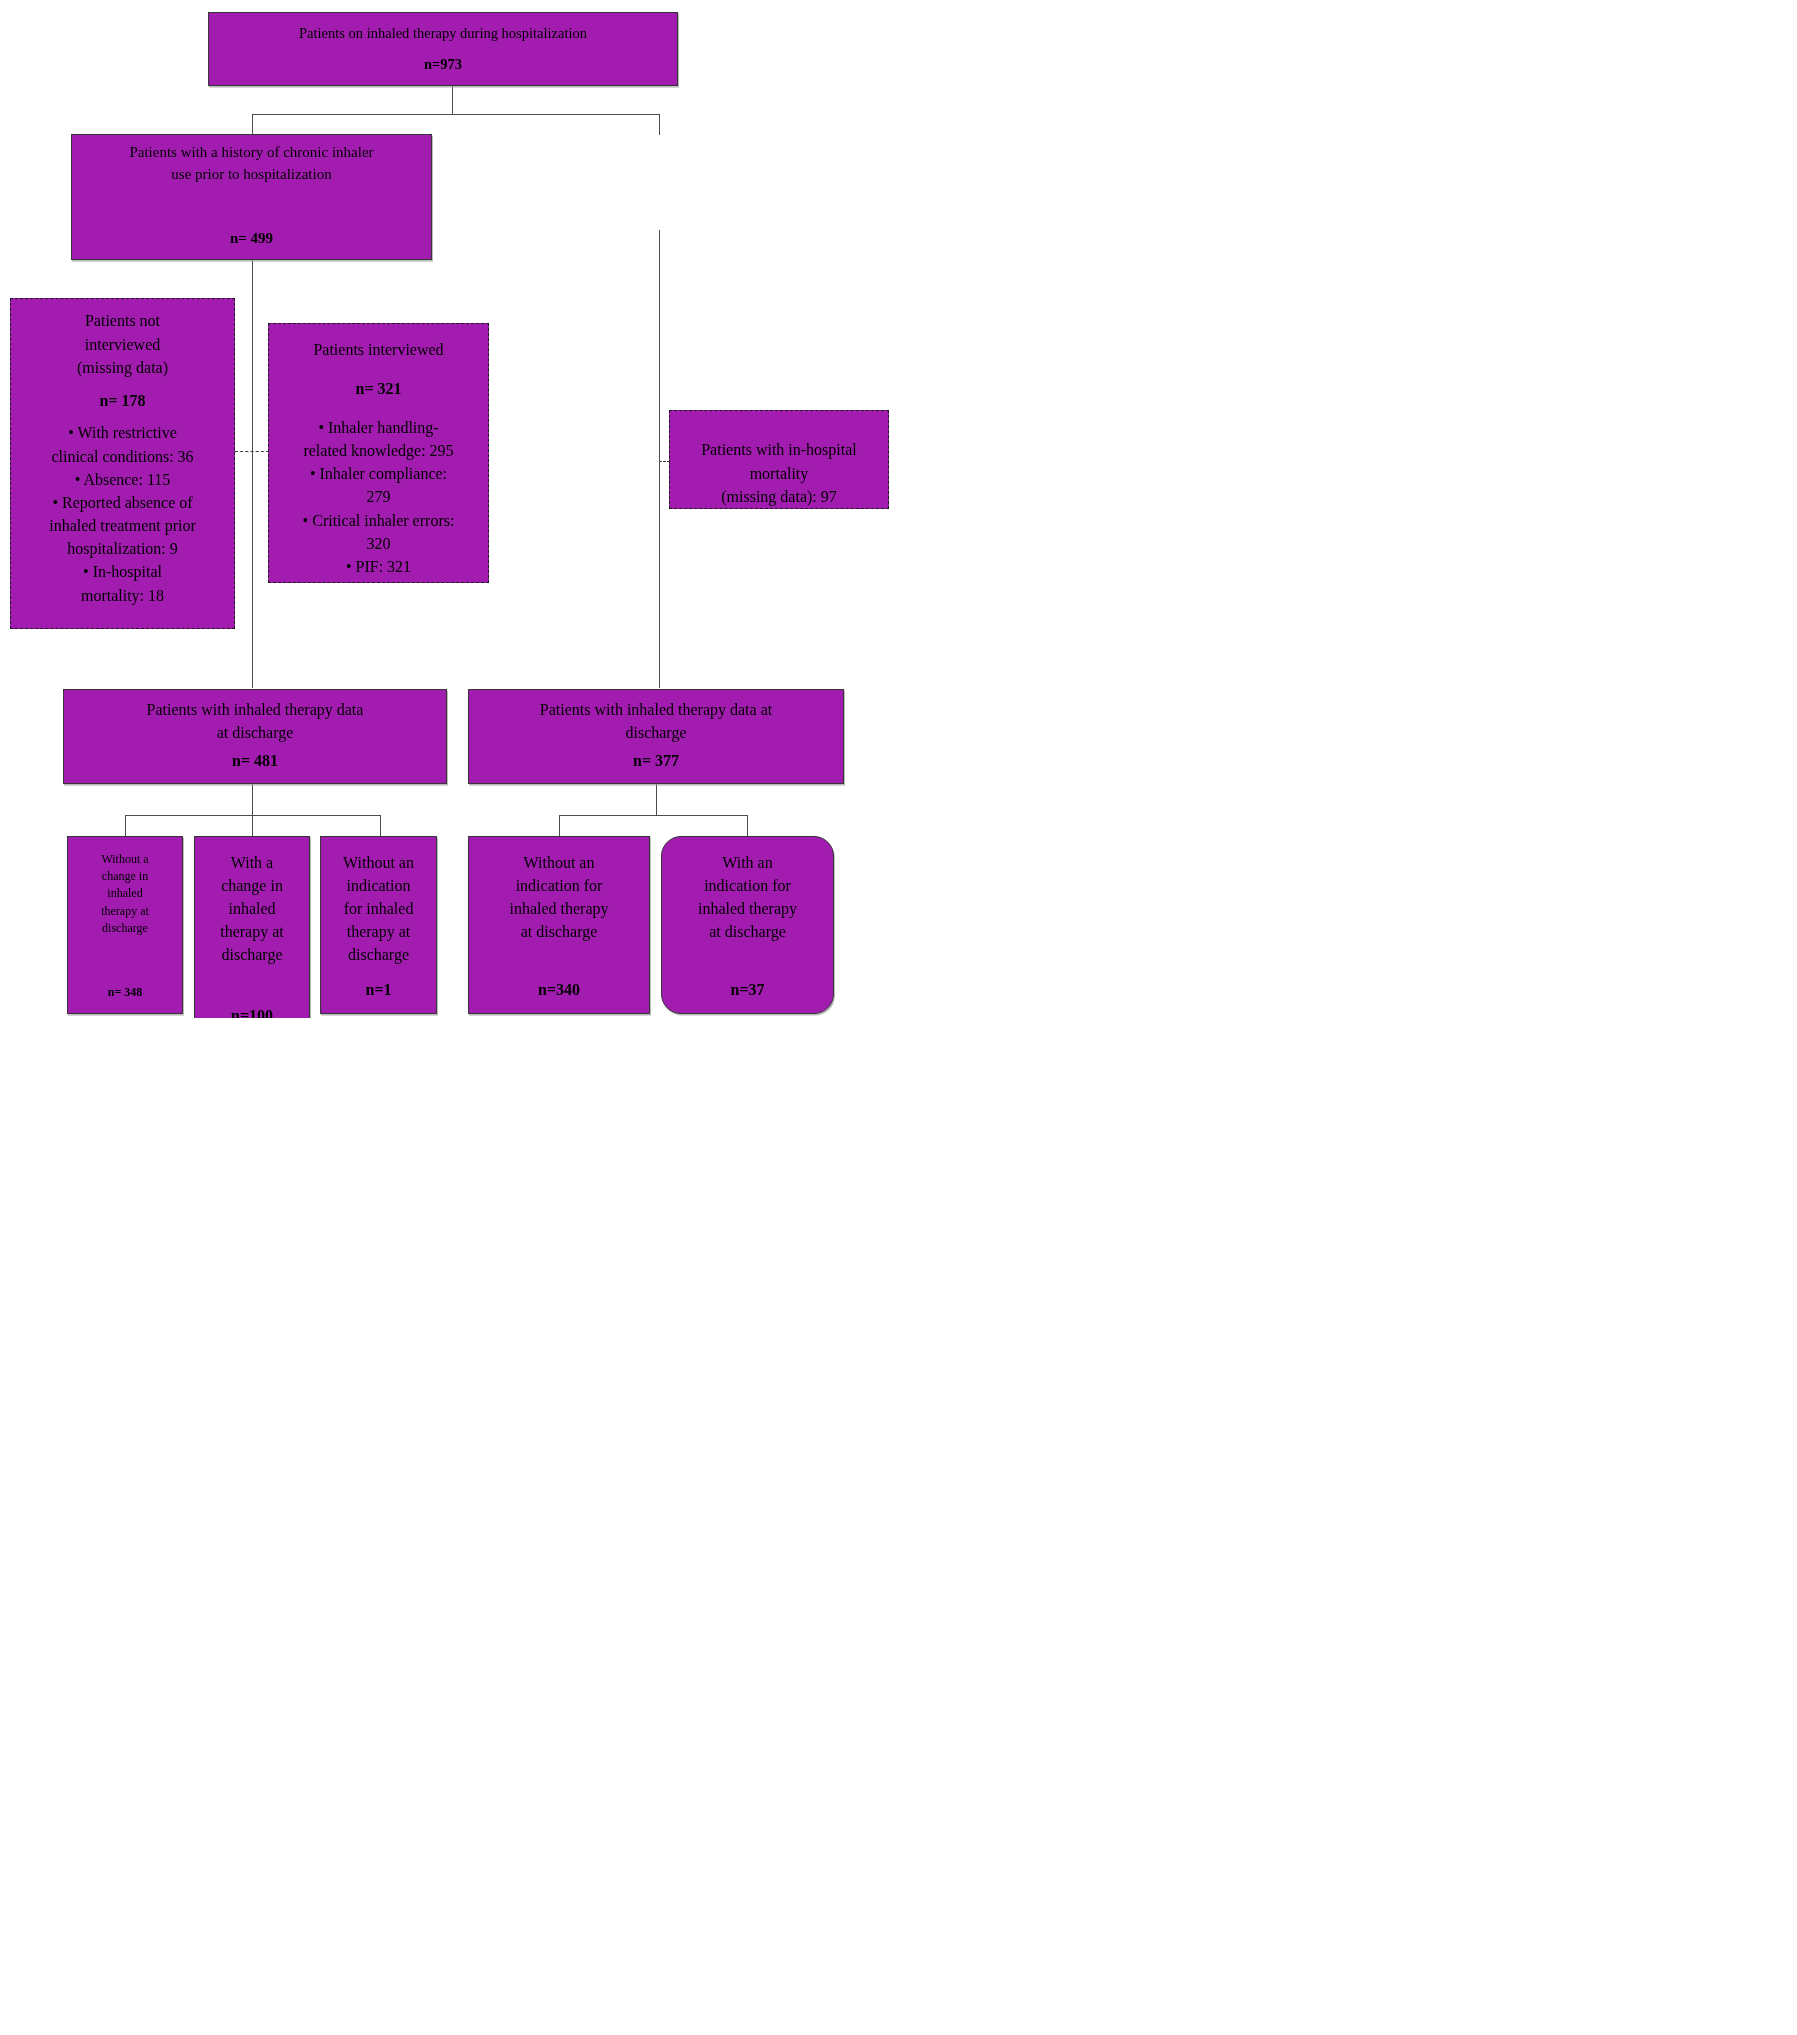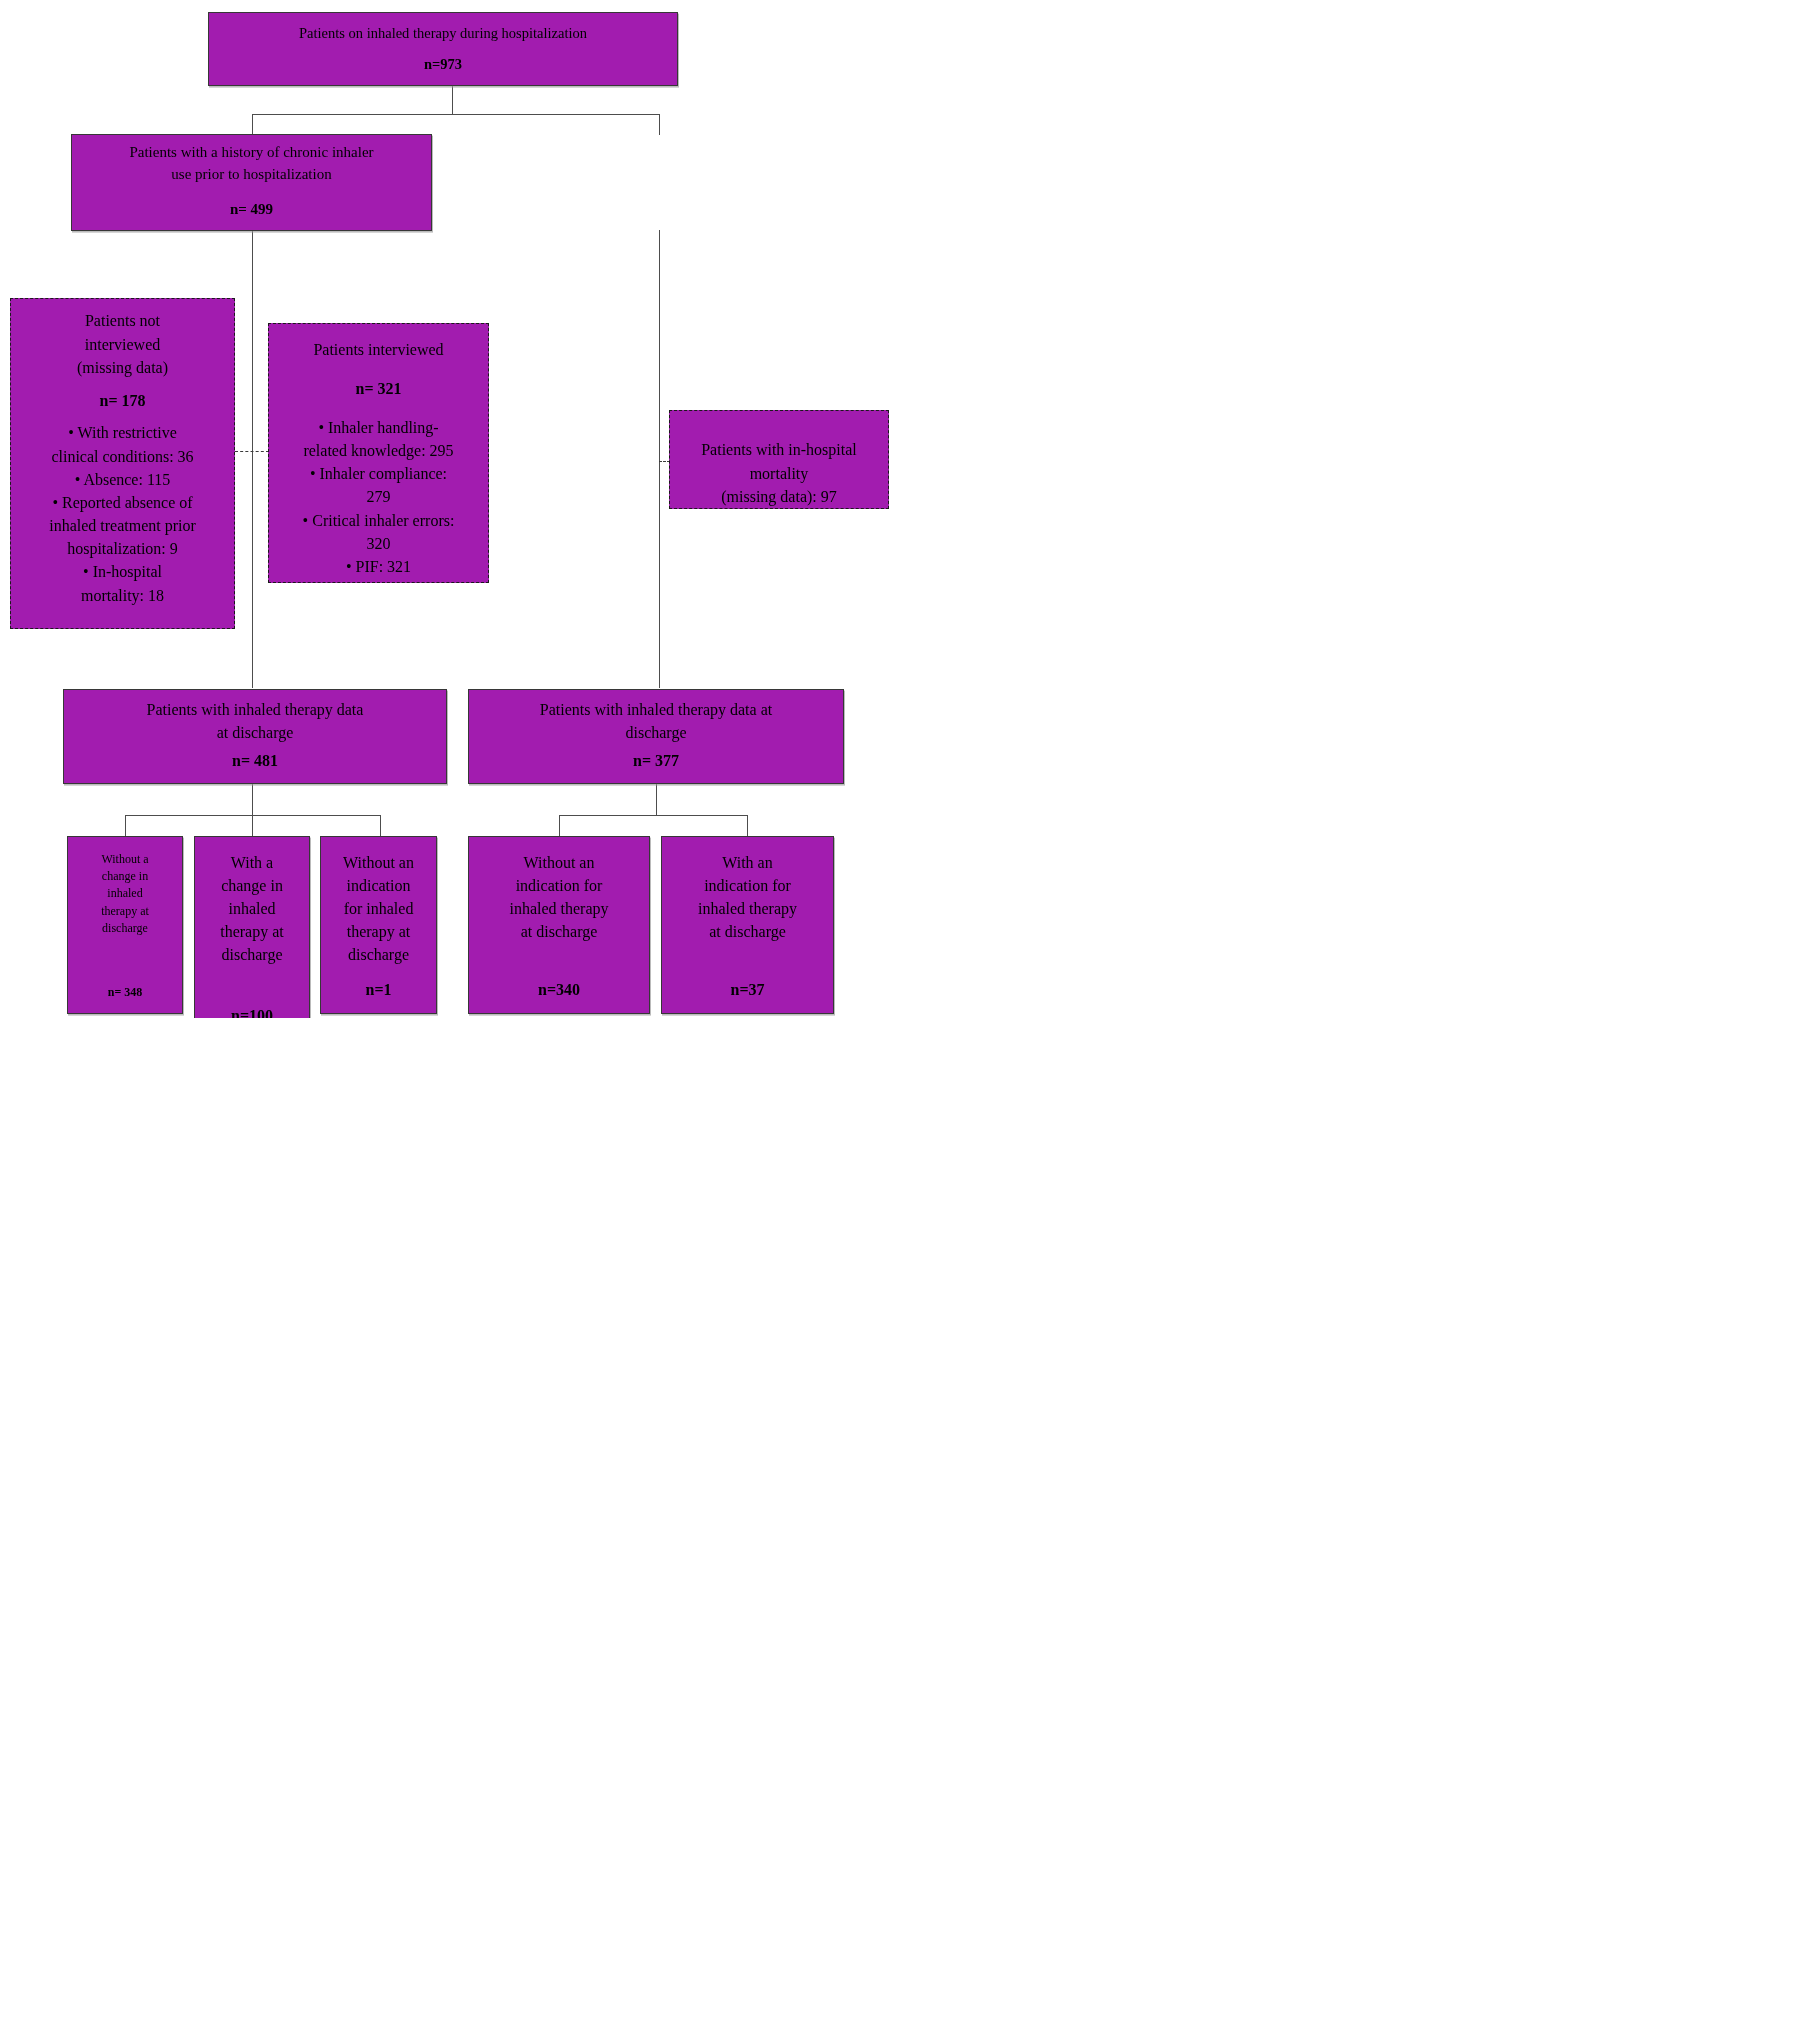--- a/index.html
+++ b/index.html
@@ -70,21 +70,21 @@
   <div class="line" style="left:656px; top:784px; width:1px; height:31px;"></div>
   <div class="line" style="left:559px; top:815px; width:189px; height:1px;"></div>
   <div class="line" style="left:559px; top:815px; width:1px; height:21px;"></div>
   <div class="line" style="left:747px; top:815px; width:1px; height:21px;"></div>
 
   <div class="node ev" style="left:208px; top:12px; width:470px; height:74px; font-size:14.5px;">
     <div class="title">Patients on inhaled therapy during hospitalization</div>
     <div class="n">n=973</div>
   </div>
 
-  <div class="node sb pad-sm" style="left:71px; top:134px; width:361px; height:97px; font-size:15px;">
+  <div class="node sb pad-sm" style="left:71px; top:134px; width:361px; height:126px; font-size:15px;">
     <div class="title">
         <div>Patients with a history of chronic inhaler</div>
         <div>use prior to hospitalization</div>
       </div>
     <div class="n">n= 499</div>
   </div>
 
 
   <div class="node dashed fs box-not-interviewed" style="left:10px; top:298px; width:225px; height:331px; font-size:16px;">
     <div class="title">
@@ -179,21 +179,21 @@
   <div class="node sb pad-lg" style="left:468px; top:836px; width:182px; height:178px; font-size:16px;">
     <div class="title">
         <div>Without an</div>
         <div>indication for</div>
         <div>inhaled therapy</div>
         <div>at discharge</div>
       </div>
     <div class="n">n=340</div>
   </div>
 
-  <div class="node sb pad-lg" style="left:661px; top:836px; width:173px; height:178px; font-size:16px;">
+  <div class="node sb pad-lg" style="left:661px; top:836px; width:173px; height:178px; font-size:16px;border-radius:20px;">
     <div class="title">
         <div>With an</div>
         <div>indication for</div>
         <div>inhaled therapy</div>
         <div>at discharge</div>
       </div>
     <div class="n">n=37</div>
   </div>
 
 </div>

